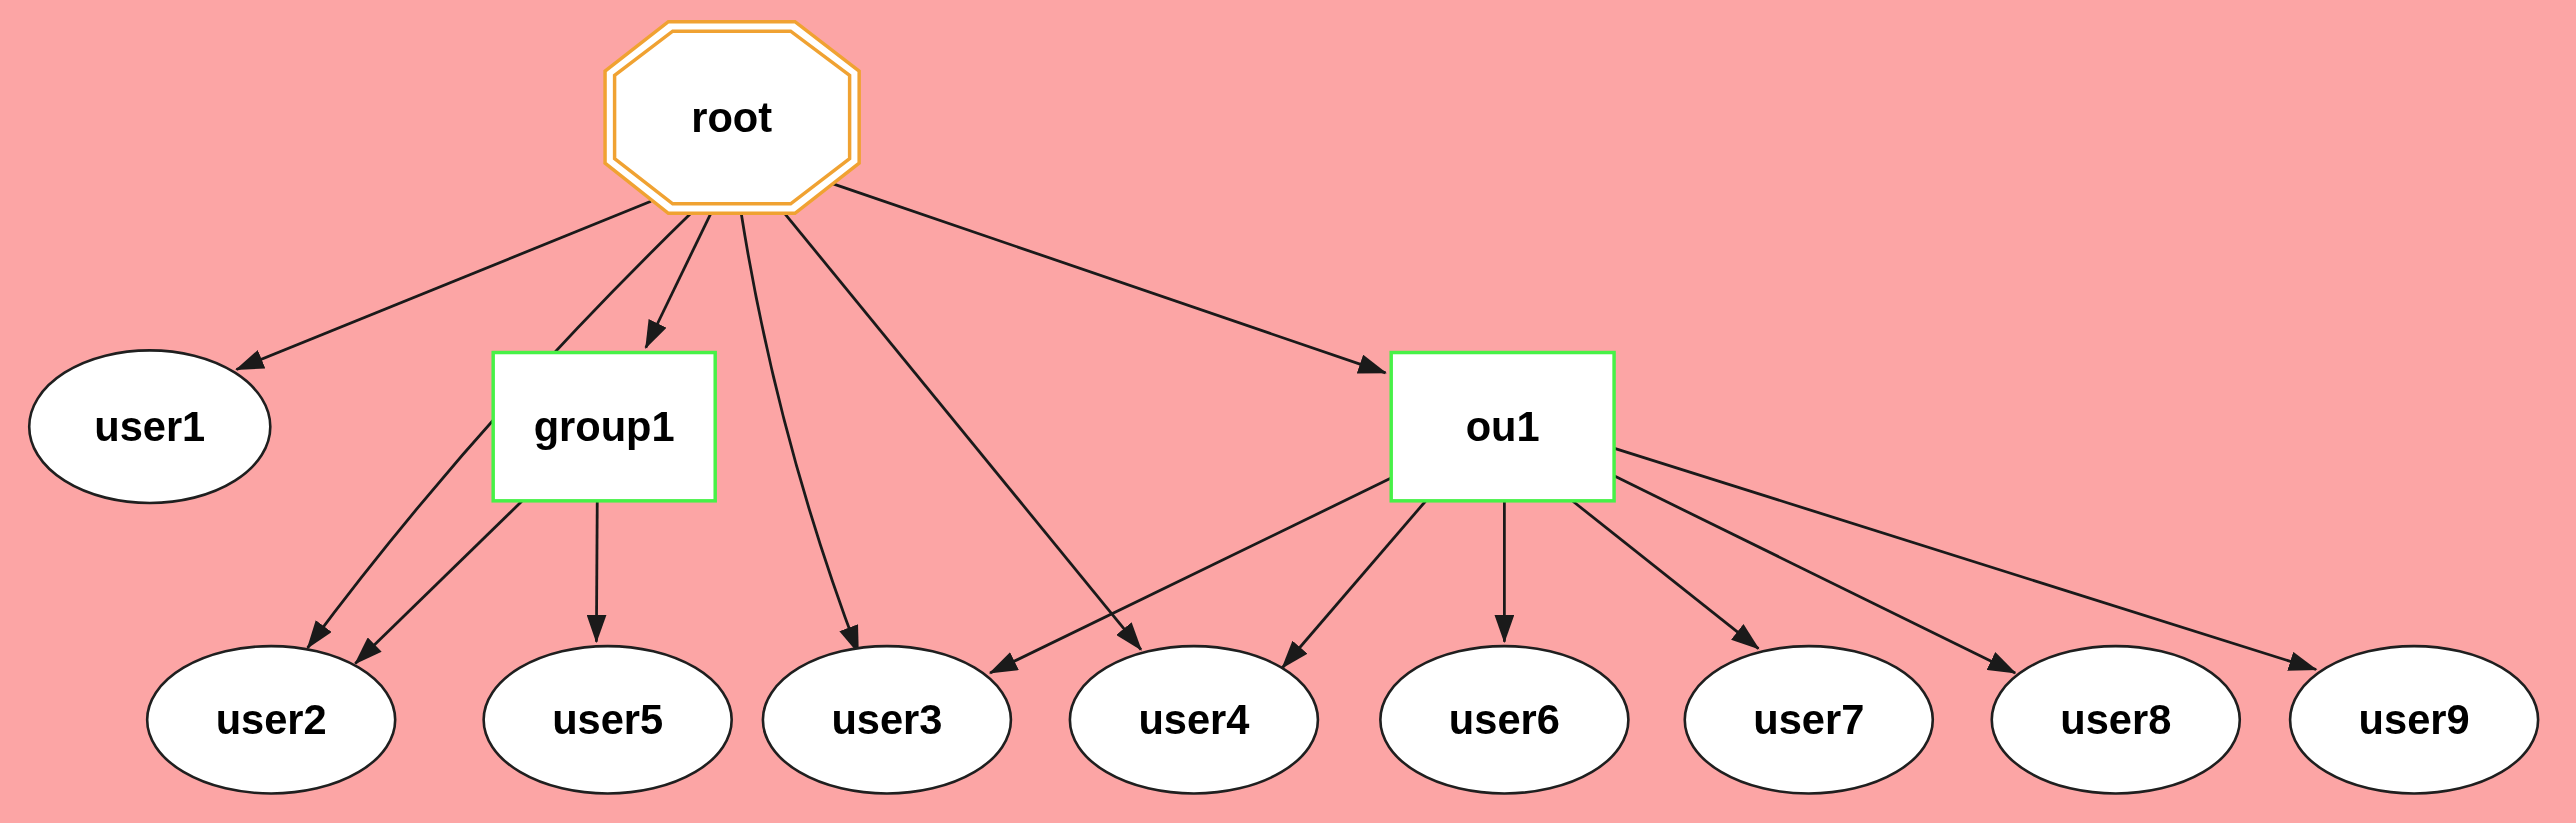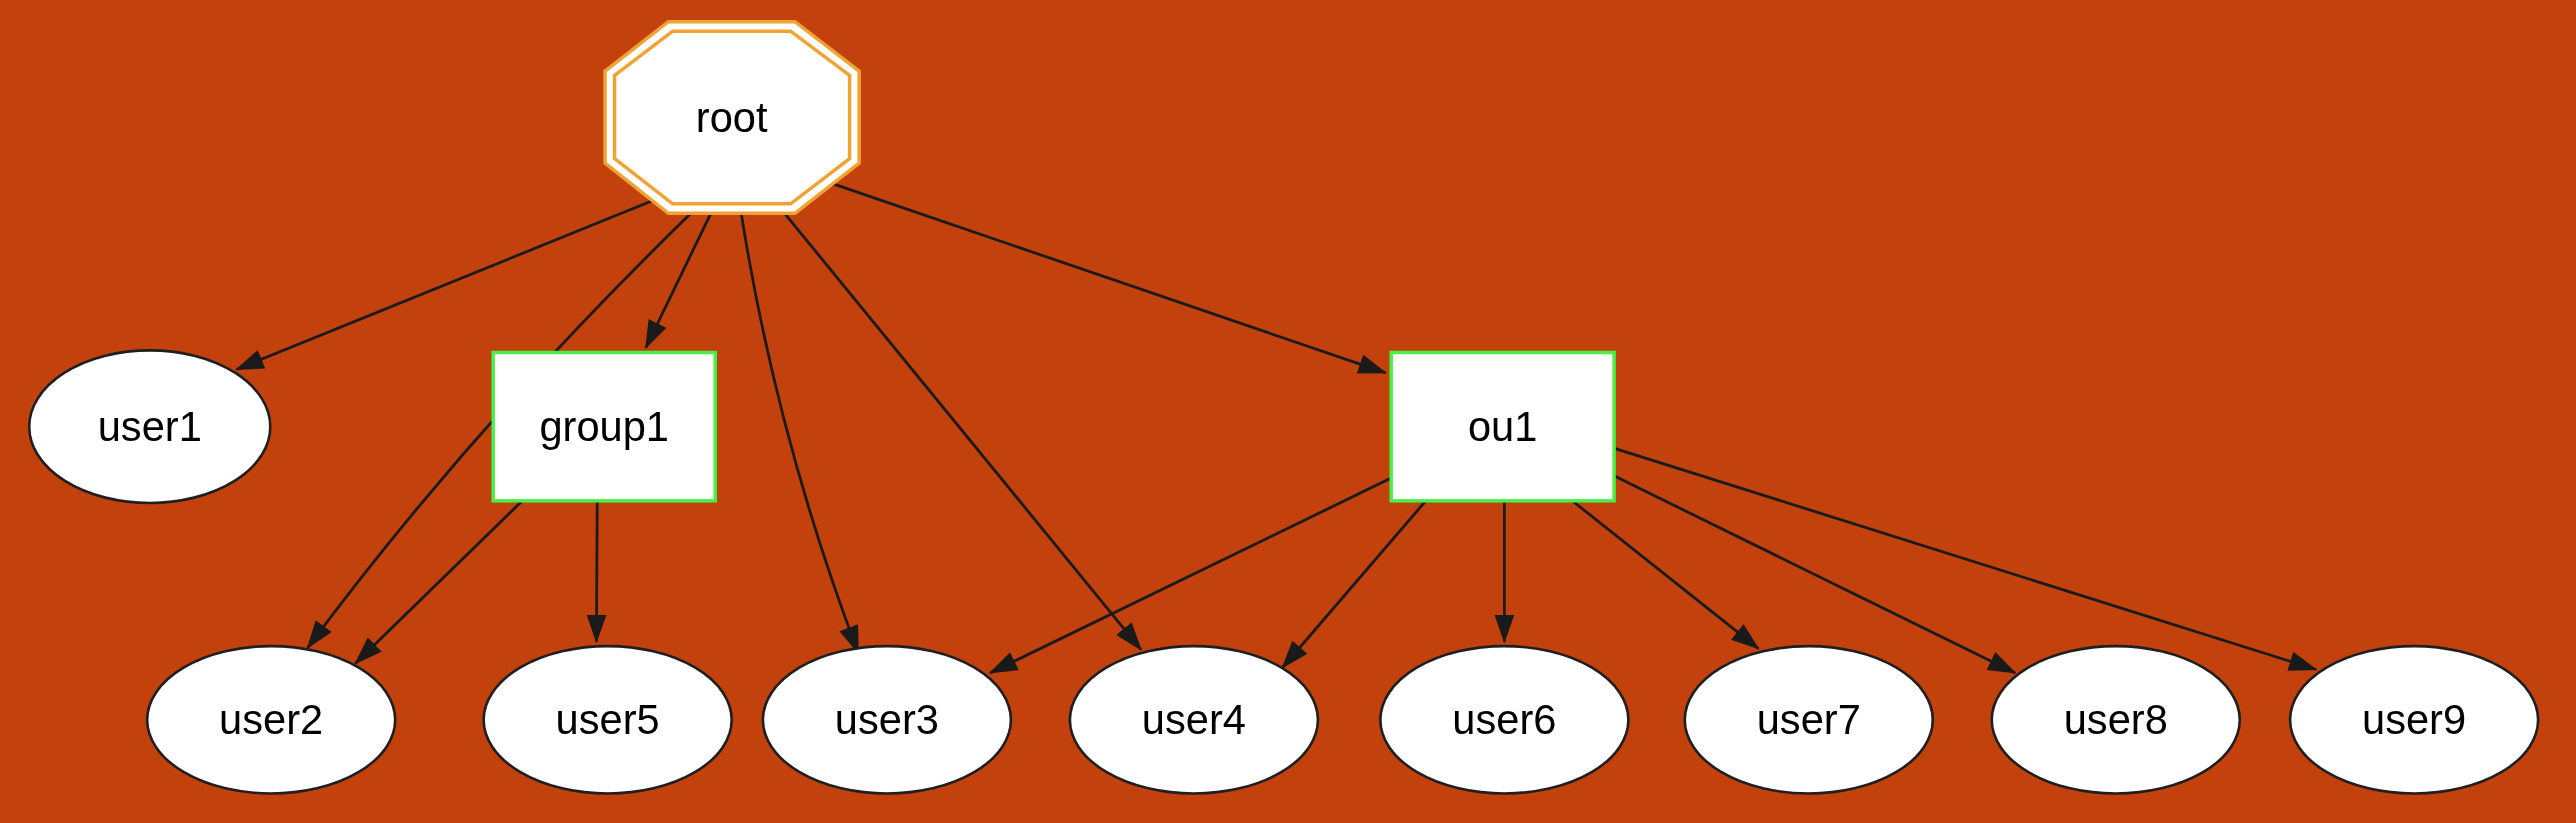--- a/index.html
+++ b/index.html
@@ -5,22 +5,23 @@
   html, body {
     margin: 0;
     padding: 0;
     background: #ffffff;
     font-family: "Liberation Sans", sans-serif;
   }
   .canvas {
     position: relative;
     width: 2576px;
     height: 823px;
-    background: #c2410c;
+    background: #fca5a5;
     overflow: hidden;
+    font-weight: bold;
   }
   svg { display: block; }
   .node-label {
     font-family: "Liberation Sans", sans-serif;
     font-size: 48px;
     fill: #000000;
     text-anchor: middle;
   }
   .edge-path {
     fill: none;

